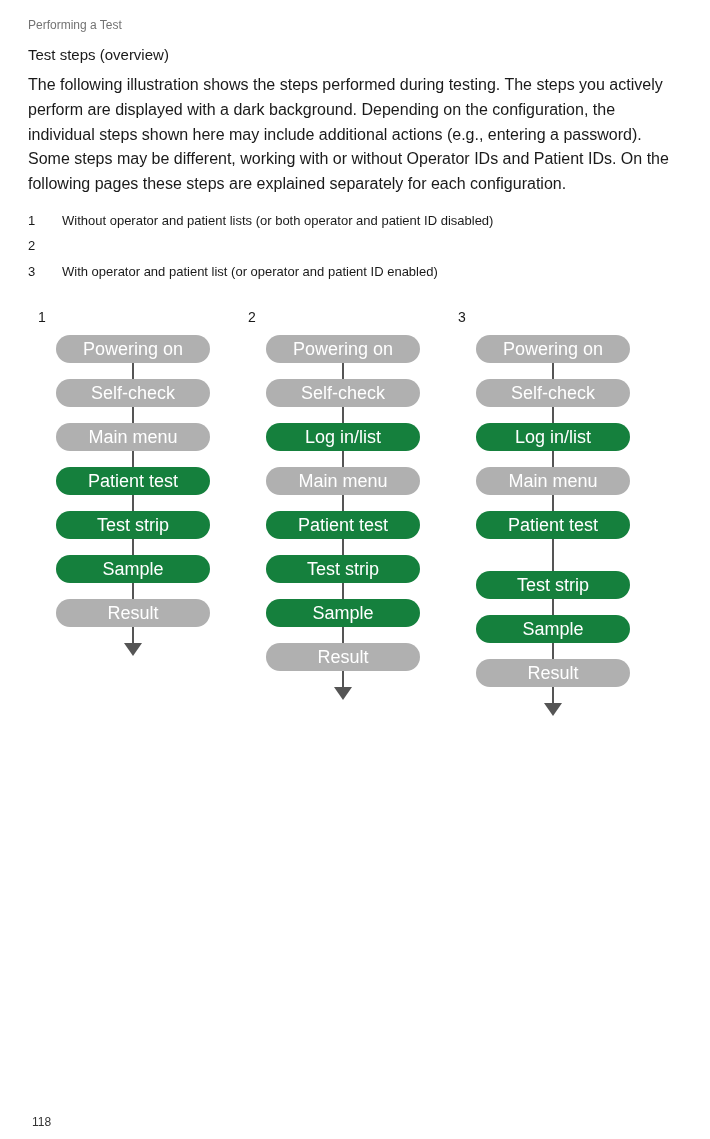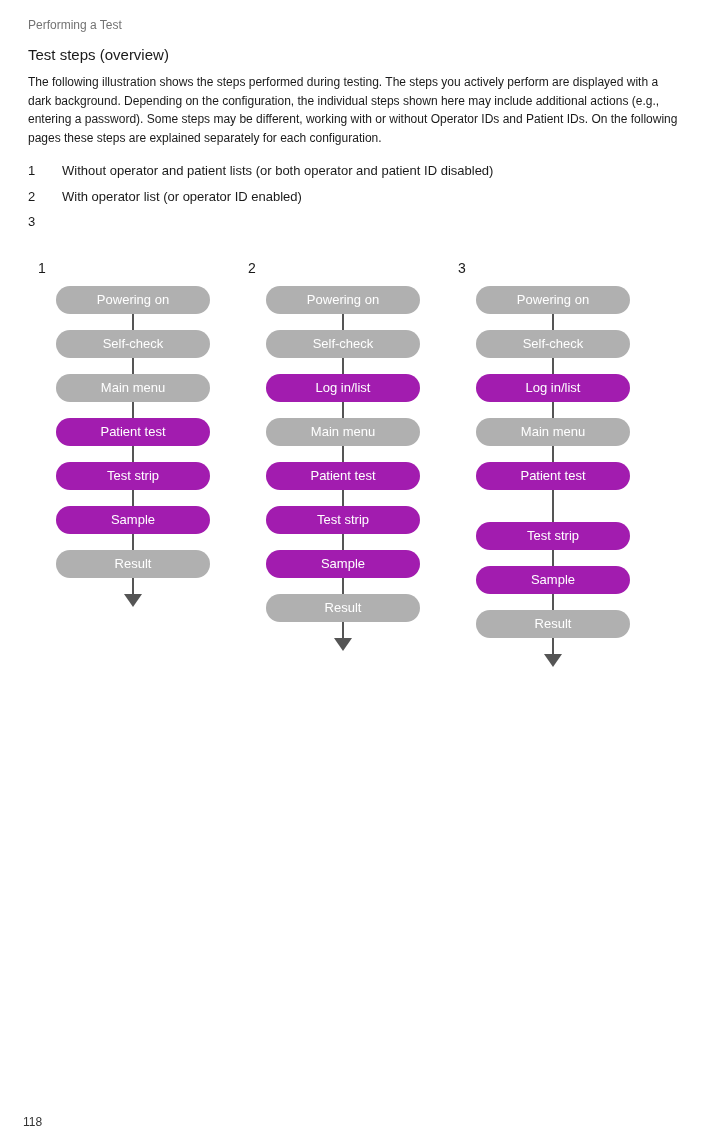--- a/index.html
+++ b/index.html
@@ -19,21 +19,21 @@
       margin-bottom: 14px;
     }
 
     .section-title {
       font-size: 15px;
       font-weight: normal;
       margin-bottom: 10px;
     }
 
     .intro-text {
-      font-size: 12px;
+      font-size: 16px;
       line-height: 1.55;
       margin-bottom: 14px;
     }
 
     .numbered-list {
       margin-left: 0;
       padding-left: 0;
       list-style: none;
       margin-bottom: 28px;
     }
@@ -74,32 +74,32 @@
       margin-left: 10px;
     }
 
     .step-box {
       width: 154px;
       height: 28px;
       border-radius: 18px;
       display: flex;
       align-items: center;
       justify-content: center;
-      font-size: 13px;
+      font-size: 18px;
       color: #fff;
       margin-bottom: 0;
       position: relative;
       z-index: 1;
     }
 
     .step-box.light {
       background-color: #b0b0b0;
     }
     .step-box.dark {
-      background-color: #a21caf;
+      background-color: #15803d;
     }
 
     .connector {
       width: 2px;
       height: 16px;
       background: #555;
       margin: 0 auto;
     }
 
     .arrow-down {
@@ -108,21 +108,21 @@
       border-left: 9px solid transparent;
       border-right: 9px solid transparent;
       border-top: 13px solid #555;
       margin: 0 auto;
       margin-top: 0;
     }
 
     .page-number {
       position: absolute;
       bottom: 10px;
-      left: 23px;
+      left: 32px;
       font-size: 12px;
       color: #333;
       text-align: right;
     }
 
     
     .step-group {
       display: flex;
       flex-direction: column;
       align-items: center;
@@ -137,24 +137,24 @@
 
 <p class="intro-text">The following illustration shows the steps performed during testing. The steps you actively perform are displayed with a dark background. Depending on the configuration, the individual steps shown here may include additional actions (e.g., entering a password). Some steps may be different, working with or without Operator IDs and Patient IDs. On the following pages these steps are explained separately for each configuration.</p>
 
 <ul class="numbered-list" id="numbered-list">
     <li>
       <span class="num">1</span>
       <span>Without operator and patient lists (or both operator and patient ID disabled)</span>
     </li>
     <li>
       <span class="num">2</span>
-      <span>With operator list (or operator ID enabled)</span>
     </li>
     <li>
       <span class="num">3</span>
+      <span>With operator and patient list (or operator and patient ID enabled)</span>
     </li>
   </ul>
 
 <div class="diagram-container" id="diagram">
     <div class="column">
       <div class="col-number">1</div>
       <div class="step-group">
         <div class="step-box light">Powering on</div>
         <div class="connector"></div>
       </div>

